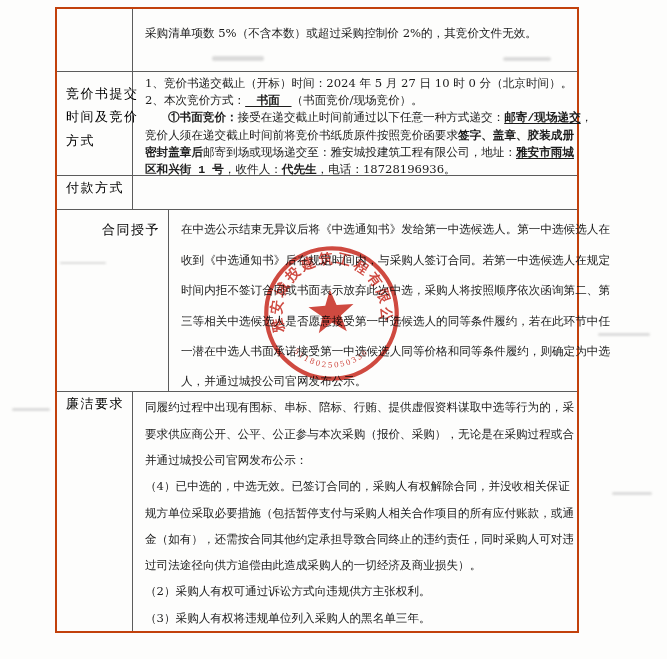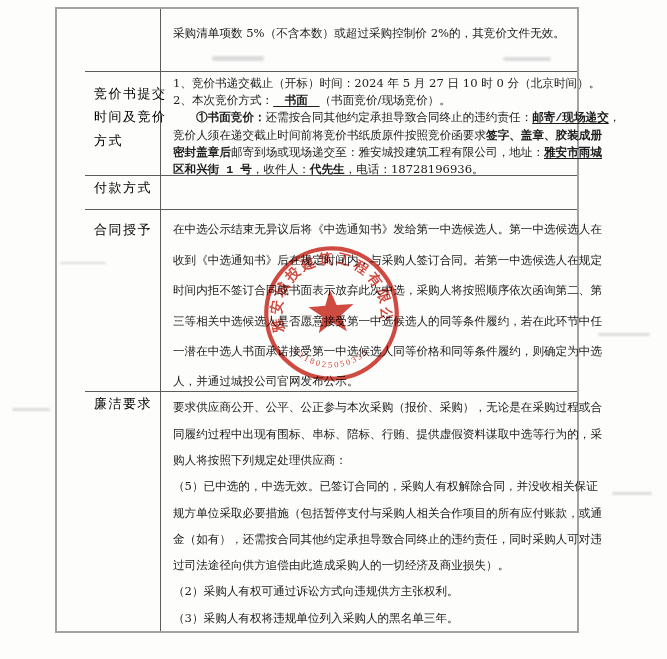--- a/index.html
+++ b/index.html
@@ -5,36 +5,36 @@
   html,body{margin:0;padding:0;}
   body{
     width:667px;height:659px;overflow:hidden;position:relative;
     background:#fdfdfc;color:#1e1e1e;
     font-family:"DejaVu Serif","Liberation Serif",serif;
   }
   .page{position:absolute;inset:0;background:#fdfdfc;}
   
   .tbl{
     position:absolute;left:55px;top:7px;width:524px;height:626px;
-    box-sizing:border-box;border:2px solid #a3a3a3;
-    display:flex;flex-direction:column;background:transparent;padding-left:28px;
+    box-sizing:border-box;border:2px solid #c2410c;
+    display:flex;flex-direction:column;background:transparent;
   }
   .row{display:flex;box-sizing:border-box;}
   .row + .row{border-top:1px solid #5c5c5c;}
   .r1{height:64px}.r2{height:104px}.r3{height:36px}.r4{height:182px}.r5{flex:1}
   .lbl{
     width:76px;flex:0 0 76px;box-sizing:border-box;
     border-right:1px solid #5c5c5c;
     font-size:13px;letter-spacing:1.5px;color:#000000;
     padding-left:9px;
   }
   .lbl .ll{height:23.5px;line-height:23.5px;white-space:nowrap;}
   .r2 .lbl{padding-top:10px;}
   .r3 .lbl,.r5 .lbl{display:flex;flex-direction:column;}
-  .r4 .lbl{padding-top:8px;}
+  .r4 .lbl{padding-top:8px;margin-left:36px;}
   .cnt{
     flex:1;box-sizing:border-box;padding-left:12px;padding-right:5px;
     font-size:11.6px;color:#1c1c1c;
   }
   .r1 .cnt{padding-top:16px;}
   .r2 .cnt{padding-top:3px;}
   .r3 .cnt{padding-top:9px;}
   .r4 .cnt{padding-top:4px;}
   .r5 .cnt{padding-top:2px;}
   .line{white-space:nowrap;line-height:17.2px;height:17.2px;}
@@ -66,21 +66,21 @@
     </div>
     <div class="row r2">
       <div class="lbl">
           <div class="ll">竞价书提交</div>
           <div class="ll">时间及竞价</div>
           <div class="ll">方式</div>
         </div>
       <div class="cnt">
           <div class="line"><span>1、竞价书递交截止（开标）时间：2024 年 5 月 27 日 10 时 0 分（北京时间）。</span></div>
           <div class="line"><span>2、本次竞价方式：</span><span class="b u">　书面　</span><span>（书面竞价/现场竞价）。</span></div>
-          <div class="line" style="padding-left: 23px;"><span class="b">①书面竞价：</span><span>还需按合同其他约定承担导致合同终止的违约责任：</span><span class="b u">邮寄/现场递交</span><span>，</span></div>
+          <div class="line" style="padding-left: 23px;"><span class="b">①书面竞价：</span><span>接受在递交截止时间前通过以下任意一种方式递交：</span><span class="b u">邮寄/现场递交</span><span>，</span></div>
           <div class="line"><span>竞价人须在递交截止时间前将竞价书纸质原件按照竞价函要求</span><span class="b">签字、盖章、胶装成册</span></div>
           <div class="line"><span class="b">密封盖章后</span><span>邮寄到场或现场递交至：雅安城投建筑工程有限公司，地址：</span><span class="b u">雅安市雨城</span></div>
           <div class="line"><span class="b u">区和兴街 1 号</span><span>，收件人：</span><span class="b u">代先生</span><span>，电话：</span><span class="u">18728196936</span><span>。</span></div>
         </div>
     </div>
     <div class="row r3">
       <div class="lbl">
           <div class="ll">付款方式</div>
         </div>
     </div>
@@ -95,24 +95,24 @@
           <div class="line"><span>三等相关中选候选人是否愿意接受第一中选候选人的同等条件履约，若在此环节中任</span></div>
           <div class="line"><span>一潜在中选人书面承诺接受第一中选候选人同等价格和同等条件履约，则确定为中选</span></div>
           <div class="line"><span>人，并通过城投公司官网发布公示。</span></div>
         </div>
     </div>
     <div class="row r5">
       <div class="lbl">
           <div class="ll">廉洁要求</div>
         </div>
       <div class="cnt">
+          <div class="line"><span>同履约过程中出现有围标、串标、陪标、行贿、提供虚假资料谋取中选等行为的，采</span></div>
           <div class="line"><span>要求供应商公开、公平、公正参与本次采购（报价、采购），无论是在采购过程或合</span></div>
-          <div class="line"><span>同履约过程中出现有围标、串标、陪标、行贿、提供虚假资料谋取中选等行为的，采</span></div>
-          <div class="line"><span>购人将按照下列规定处理供应商：</span></div>
-          <div class="line"><span>（5）已中选的，中选无效。已签订合同的，采购人有权解除合同，并没收相关保证</span></div>
+          <div class="line"><span>并通过城投公司官网发布公示：</span></div>
+          <div class="line"><span>（4）已中选的，中选无效。已签订合同的，采购人有权解除合同，并没收相关保证</span></div>
           <div class="line"><span>规方单位采取必要措施（包括暂停支付与采购人相关合作项目的所有应付账款，或通</span></div>
           <div class="line"><span>金（如有），还需按合同其他约定承担导致合同终止的违约责任，同时采购人可对违</span></div>
           <div class="line"><span>过司法途径向供方追偿由此造成采购人的一切经济及商业损失）。</span></div>
           <div class="line"><span>（2）采购人有权可通过诉讼方式向违规供方主张权利。</span></div>
           <div class="line"><span>（3）采购人有权将违规单位列入采购人的黑名单三年。</span></div>
         </div>
     </div>
   </div>
 
   <div class="art" style="left:212px;top:56px;width:52px;height:5px;"></div>

